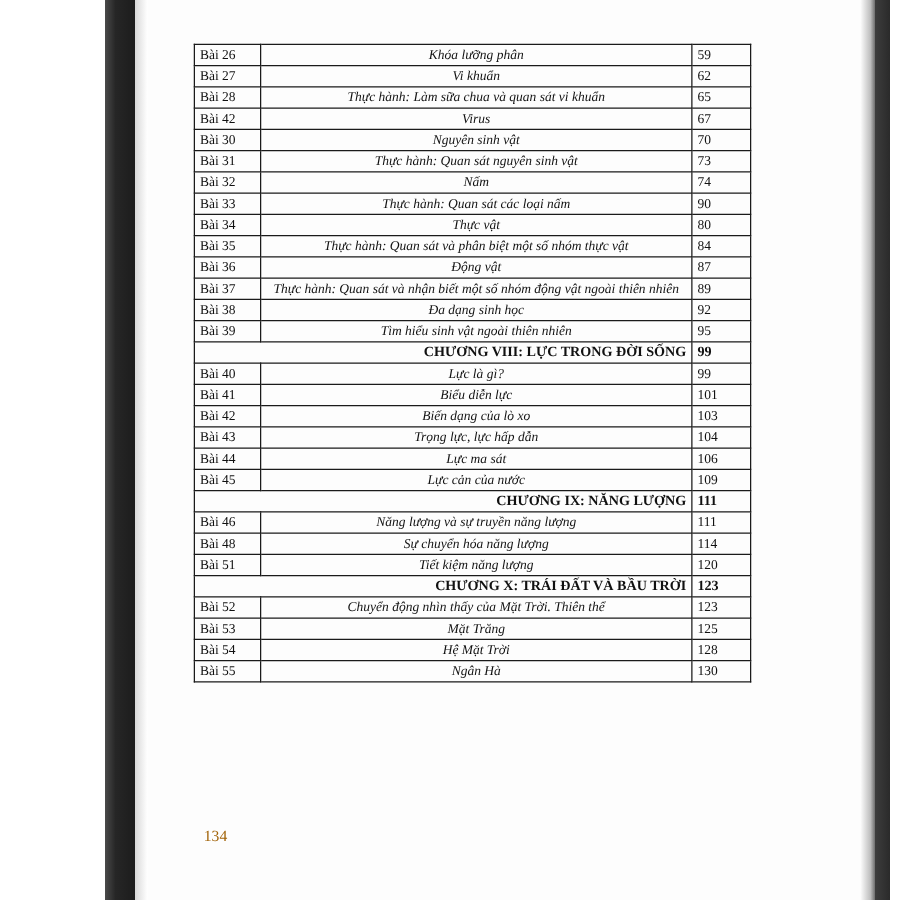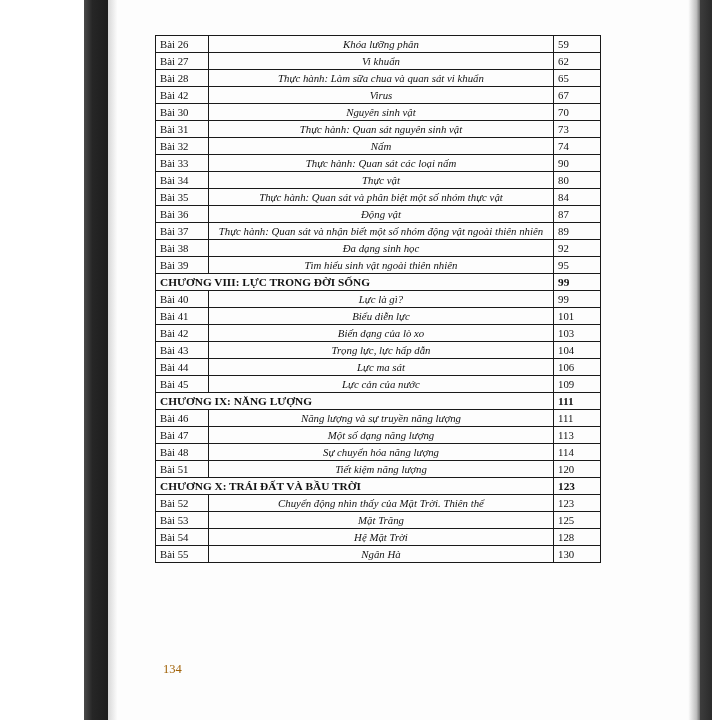--- a/index.html
+++ b/index.html
@@ -90,21 +90,21 @@
   }
   td.page-col {
     width: 38px;
     text-align: left;
   }
   tr.chapter-row td {
     font-weight: bold;
     font-size: 11.3px;
   }
   td.chapter-title {
-    text-align: left;
+    text-align: right;
   }
   .footer-num {
     position: absolute;
     left: 45px;   
     top: 662px;
     font-size: 12.5px;
     color: #a16207;
   }
 </style>
 </head>
@@ -223,25 +223,20 @@
           <tr class="chapter-row">
             <td class="chapter-title" colspan="2">CHƯƠNG IX: NĂNG LƯỢNG</td>
             <td class="page-col">111</td>
           </tr>
           <tr>
             <td class="no-col">Bài 46</td>
             <td class="title-col">Năng lượng và sự truyền năng lượng</td>
             <td class="page-col">111</td>
           </tr>
           <tr>
-            <td class="no-col">Bài 47</td>
-            <td class="title-col">Một số dạng năng lượng</td>
-            <td class="page-col">113</td>
-          </tr>
-          <tr>
             <td class="no-col">Bài 48</td>
             <td class="title-col">Sự chuyển hóa năng lượng</td>
             <td class="page-col">114</td>
           </tr>
           <tr>
             <td class="no-col">Bài 51</td>
             <td class="title-col">Tiết kiệm năng lượng</td>
             <td class="page-col">120</td>
           </tr>
           <tr class="chapter-row">

